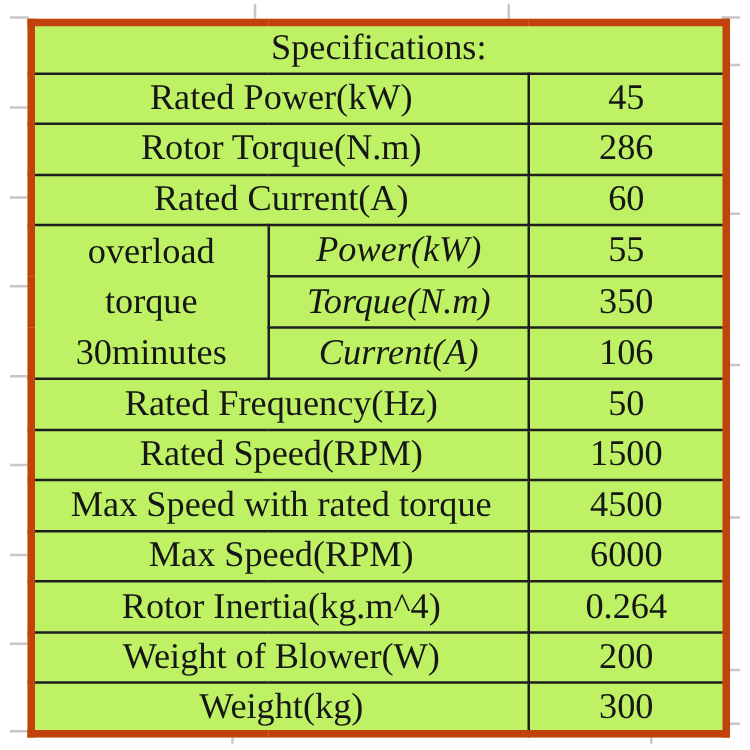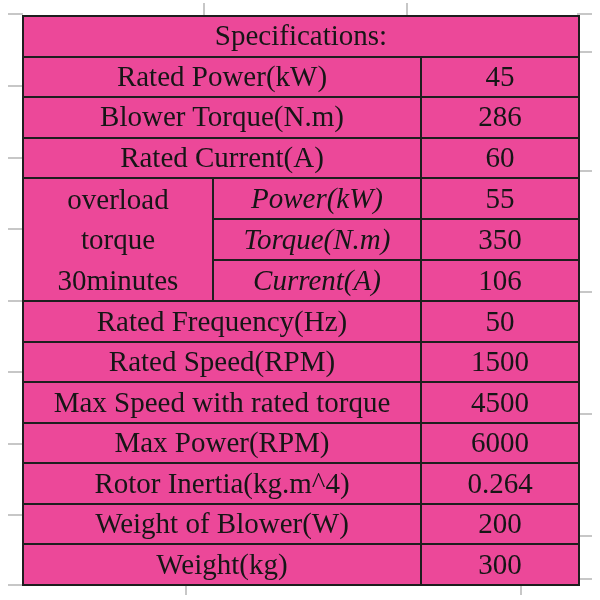--- a/index.html
+++ b/index.html
@@ -16,22 +16,22 @@
     overflow: hidden;
   }
   table.spec {
     position: absolute;
     left: 22px;
     top: 15px;
     width: 556px;
     height: 567px;
     border-collapse: collapse;
     table-layout: fixed;
-    background: #ec4899;
-    border: 2px solid #c2410c;
+    background: #bef264;
+    border: 6px solid #c2410c;
   }
   table.spec tr { height: 40.5px; }
   table.spec td {
     border: 2px solid #1e1e1e;
     padding: 0;
     font-size: 29px;
     color: #161616;
     text-align: center;
     vertical-align: middle;
     white-space: nowrap;
@@ -96,21 +96,21 @@
     <tbody>
         <tr>
       <td colspan="3" class="title-cell">Specifications:</td>
     </tr>
 
     <tr>
       <td colspan="2">Rated Power(kW)</td>
       <td>45</td>
     </tr>
     <tr>
-      <td colspan="2">Blower Torque(N.m)</td>
+      <td colspan="2">Rotor Torque(N.m)</td>
       <td>286</td>
     </tr>
     <tr>
       <td colspan="2">Rated Current(A)</td>
       <td>60</td>
     </tr>
 
     <tr>
       <td rowspan="3" class="group-cell">
         <div>overload</div>
@@ -135,21 +135,21 @@
     </tr>
     <tr>
       <td colspan="2">Rated Speed(RPM)</td>
       <td>1500</td>
     </tr>
     <tr>
       <td colspan="2">Max Speed with rated torque</td>
       <td>4500</td>
     </tr>
     <tr>
-      <td colspan="2">Max Power(RPM)</td>
+      <td colspan="2">Max Speed(RPM)</td>
       <td>6000</td>
     </tr>
     <tr>
       <td colspan="2">Rotor Inertia(kg.m^4)</td>
       <td>0.264</td>
     </tr>
     <tr>
       <td colspan="2">Weight of Blower(W)</td>
       <td>200</td>
     </tr>

